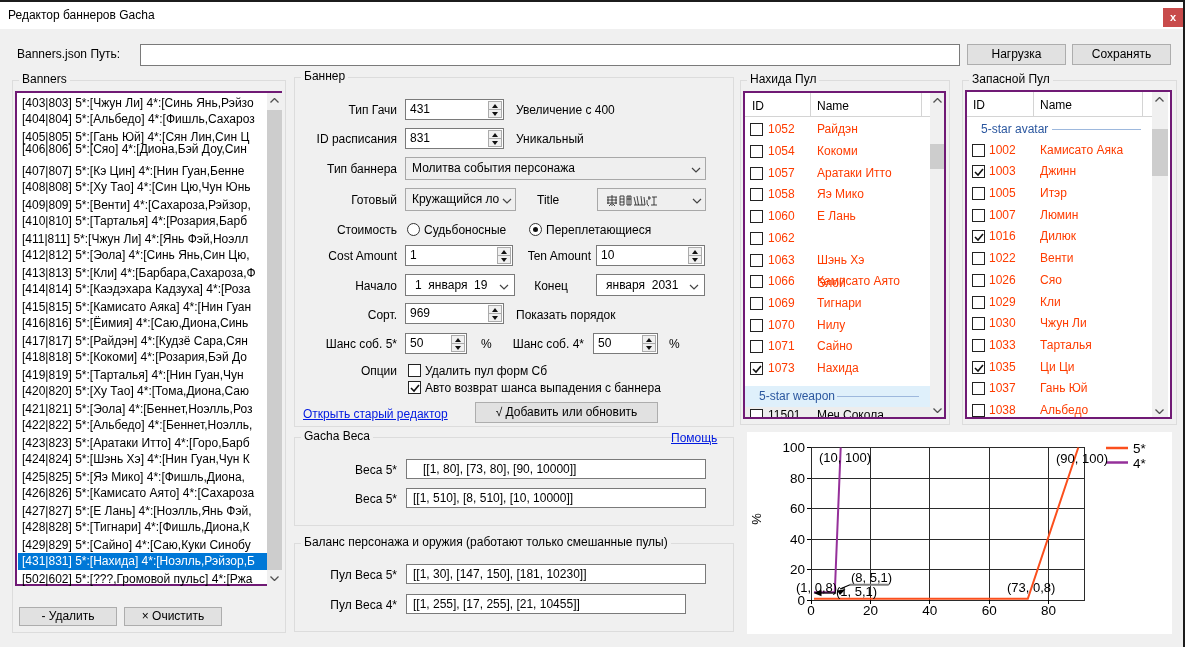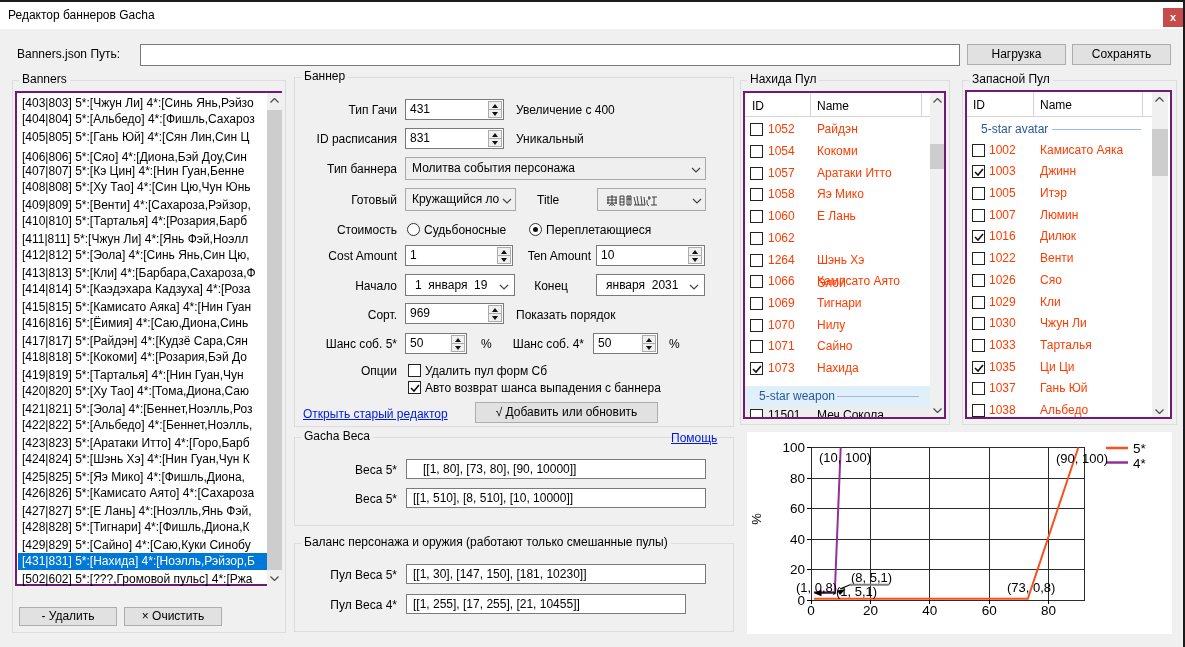--- a/index.html
+++ b/index.html
@@ -47,21 +47,21 @@
   <div class="btn" style="left:967px;top:44px;width:99px;height:21px;line-height:19px;">Нагрузка</div>
   <div class="btn" style="left:1072px;top:44px;width:99px;height:21px;line-height:19px;">Сохранять</div>
 
   <div class="gb" style="left:12px;top:80px;width:274px;height:553px;">
       <span class="lg">Banners</span>
     </div>
   <div id="lb" class="grid" style="left:15px;top:91px;width:267px;height:495px;">
     <div class="row" style="top:2px;">[403|803] 5*:[Чжун Ли] 4*:[Синь Янь,Рэйзо</div>
     <div class="row" style="top:18px;">[404|804] 5*:[Альбедо] 4*:[Фишль,Сахароз</div>
     <div class="row" style="top:36px;">[405|805] 5*:[Гань Юй] 4*:[Сян Лин,Син Ц</div>
-    <div class="row" style="top:56px;">[406|806] 5*:[Сяо] 4*:[Диона,Бэй Доу,Син</div>
+    <div class="row" style="top:48px;">[406|806] 5*:[Сяо] 4*:[Диона,Бэй Доу,Син</div>
     <div class="row" style="top:70px;">[407|807] 5*:[Кэ Цин] 4*:[Нин Гуан,Бенне</div>
     <div class="row" style="top:86px;">[408|808] 5*:[Ху Тао] 4*:[Син Цю,Чун Юнь</div>
     <div class="row" style="top:104px;">[409|809] 5*:[Венти] 4*:[Сахароза,Рэйзор,</div>
     <div class="row" style="top:120px;">[410|810] 5*:[Тарталья] 4*:[Розария,Барб</div>
     <div class="row" style="top:138px;">[411|811] 5*:[Чжун Ли] 4*:[Янь Фэй,Ноэлл</div>
     <div class="row" style="top:154px;">[412|812] 5*:[Эола] 4*:[Синь Янь,Син Цю,</div>
     <div class="row" style="top:172px;">[413|813] 5*:[Кли] 4*:[Барбара,Сахароза,Ф</div>
     <div class="row" style="top:188px;">[414|814] 5*:[Каэдэхара Кадзуха] 4*:[Роза</div>
     <div class="row" style="top:206px;">[415|815] 5*:[Камисато Аяка] 4*:[Нин Гуан</div>
     <div class="row" style="top:222px;">[416|816] 5*:[Ёимия] 4*:[Саю,Диона,Синь</div>
@@ -296,21 +296,21 @@
     <div class="cb" style="left:5px;top:95.4px;"></div>
     <div style="position:absolute;left:23px;top:94.4px;color:#fe3c00;">1058</div>
     <div style="position:absolute;left:72px;top:94.4px;color:#fe3c00;white-space:nowrap;">Яэ Мико</div>
     <div class="cb" style="left:5px;top:117.1px;"></div>
     <div style="position:absolute;left:23px;top:116.1px;color:#fe3c00;">1060</div>
     <div style="position:absolute;left:72px;top:116.1px;color:#fe3c00;white-space:nowrap;">Е Лань</div>
     <div class="cb" style="left:5px;top:138.8px;"></div>
     <div style="position:absolute;left:23px;top:137.8px;color:#fe3c00;">1062</div>
     <div style="position:absolute;left:72px;top:137.8px;color:#fe3c00;white-space:nowrap;margin-top:45px;">Элой</div>
     <div class="cb" style="left:5px;top:160.5px;"></div>
-    <div style="position:absolute;left:23px;top:159.5px;color:#fe3c00;">1264</div>
+    <div style="position:absolute;left:23px;top:159.5px;color:#fe3c00;">1063</div>
     <div style="position:absolute;left:72px;top:159.5px;color:#fe3c00;white-space:nowrap;">Шэнь Хэ</div>
     <div class="cb" style="left:5px;top:182.2px;"></div>
     <div style="position:absolute;left:23px;top:181.2px;color:#fe3c00;">1066</div>
     <div style="position:absolute;left:72px;top:181.2px;color:#fe3c00;white-space:nowrap;">Камисато Аято</div>
     <div class="cb" style="left:5px;top:203.9px;"></div>
     <div style="position:absolute;left:23px;top:202.9px;color:#fe3c00;">1069</div>
     <div style="position:absolute;left:72px;top:202.9px;color:#fe3c00;white-space:nowrap;">Тигнари</div>
     <div class="cb" style="left:5px;top:225.6px;"></div>
     <div style="position:absolute;left:23px;top:224.6px;color:#fe3c00;">1070</div>
     <div style="position:absolute;left:72px;top:224.6px;color:#fe3c00;white-space:nowrap;">Нилу</div>

